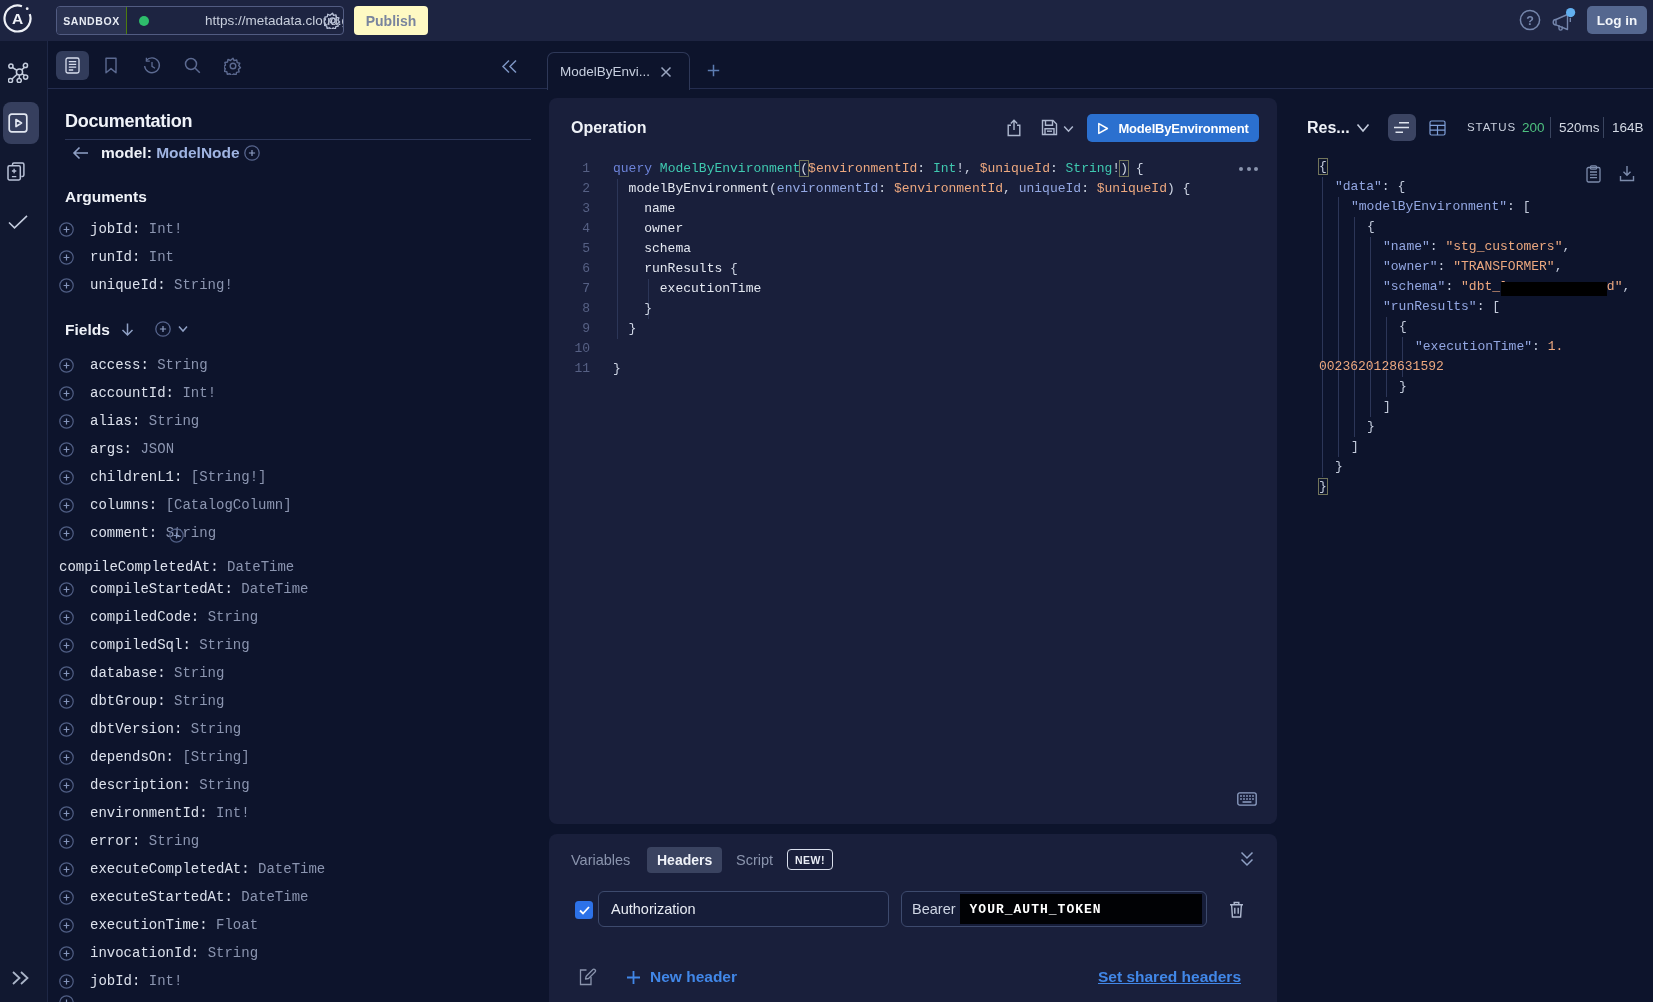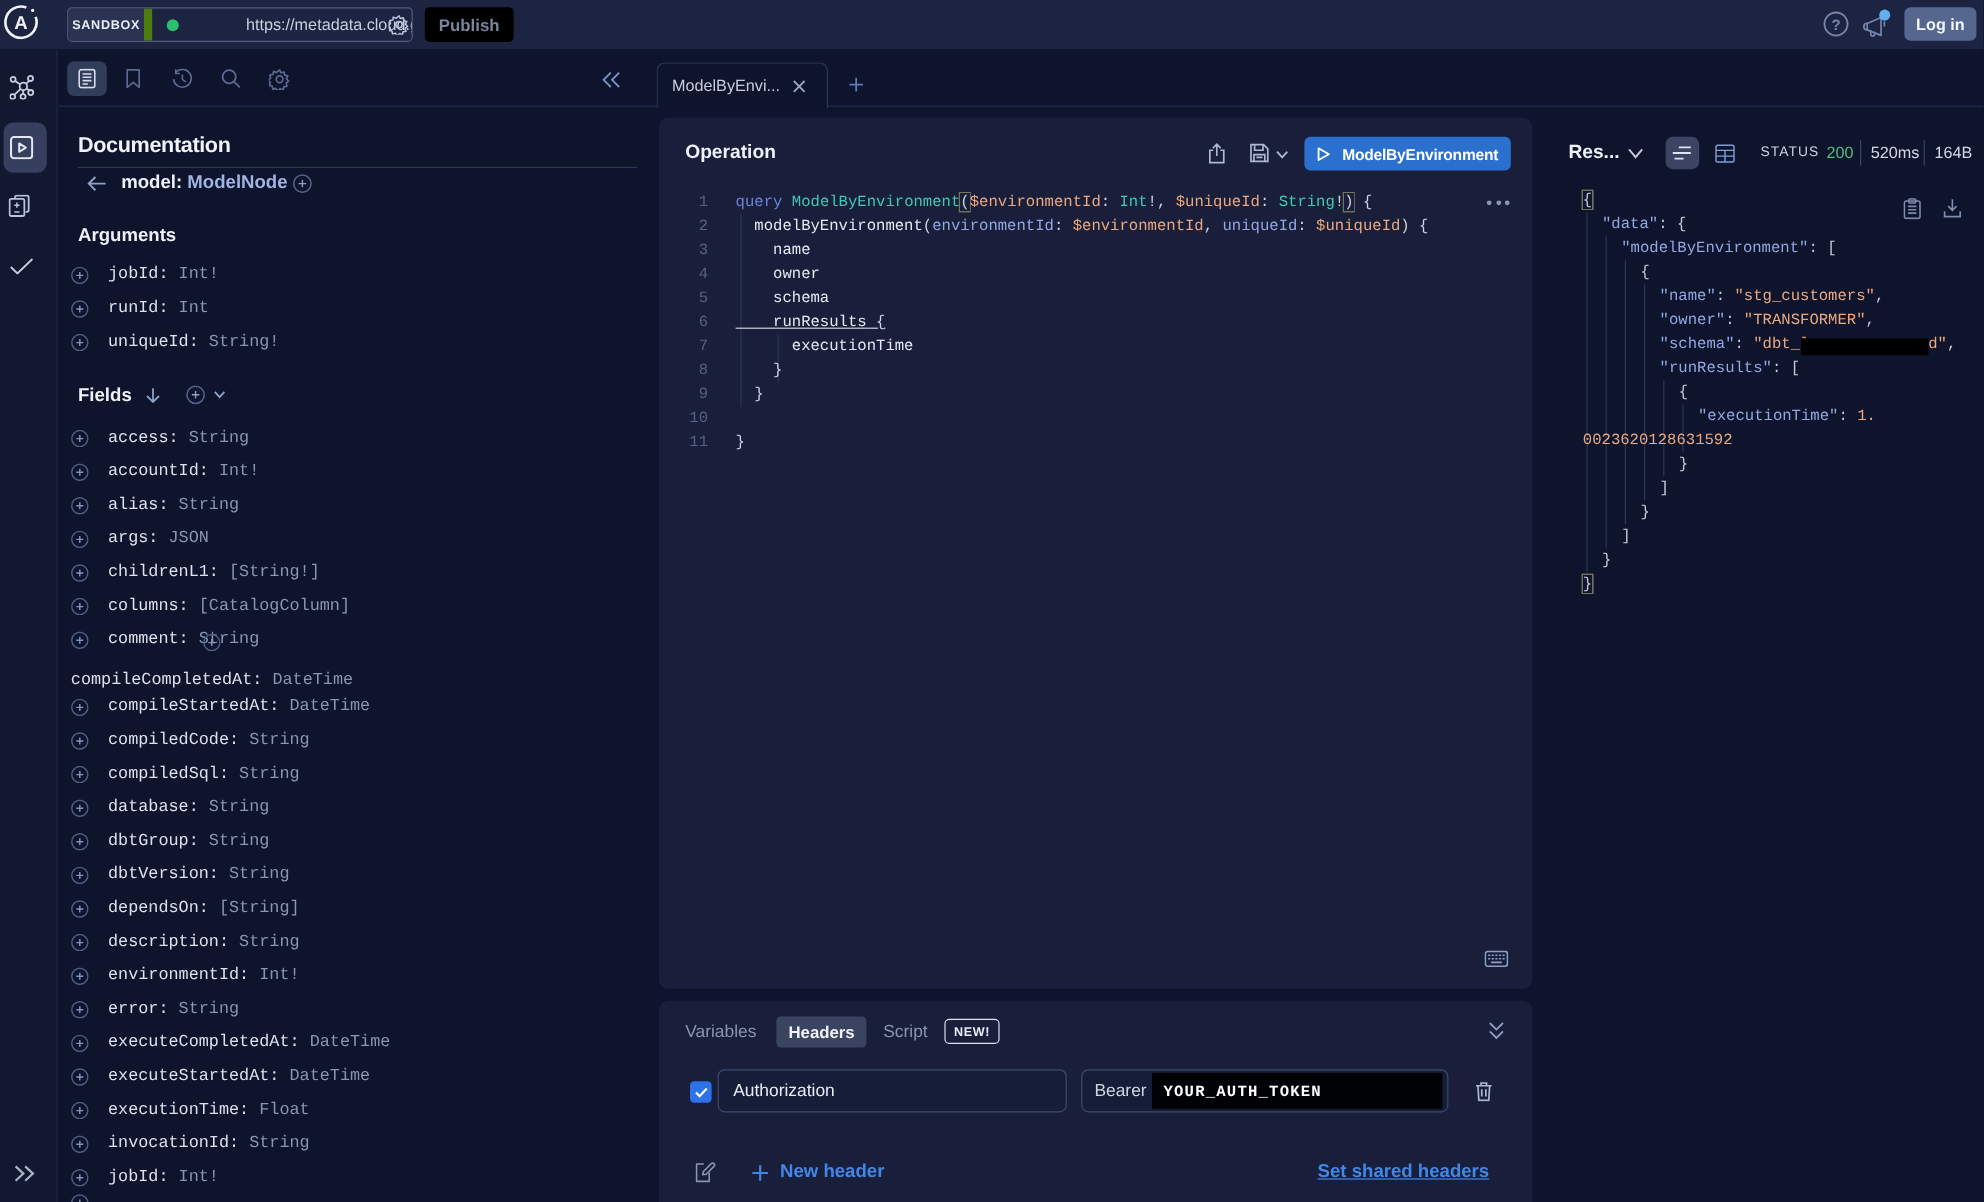--- a/index.html
+++ b/index.html
@@ -29,33 +29,33 @@
 <body>
 <div class="ab" style="left:0;top:0;width:1653px;height:41px;background:#1d2441;"></div>
 
 <svg class="ab" style="left:3px;top:4px;" width="29" height="29" viewBox="0 0 29 29">
   <path d="M 26.72 10.05 A 13 13 0 1 1 18.95 2.28" fill="none" stroke="#eef1f7" stroke-width="2.2"></path>
   <circle cx="24.2" cy="4.7" r="1.4" fill="#eef1f7"></circle>
   <text x="14.5" y="20" font-size="15.5" font-weight="bold" fill="#eef1f7" text-anchor="middle" font-family="Liberation Sans,sans-serif">A</text>
 </svg>
 
 <div class="ab" style="left:56px;top:6px;width:288px;height:29px;border:1px solid #525c82;border-radius:4px;display:flex;">
-  <div style="width:70px;flex:none;background:#2b3352;border-right:7px solid #4d7c0f;border-radius:3px 0 0 3px;display:flex;align-items:center;justify-content:center;">
+  <div style="width:70px;flex:none;background:#2b3352;border-right:1px solid #4d7c0f;border-radius:3px 0 0 3px;display:flex;align-items:center;justify-content:center;">
     <span style="font-size:10.5px;font-weight:bold;letter-spacing:0.6px;color:#e8ecf4;">SANDBOX</span>
   </div>
   <div style="display:flex;align-items:center;padding:0 0 0 12px;flex:1;overflow:hidden;border-radius:0 4px 4px 0;gap:48px;">
     <span style="width:10px;height:10px;border-radius:50%;background:#2ebd6b;flex:none;"></span>
     <span style="font-size:13.5px;color:#c8cfdd;margin-left:8px;white-space:nowrap;width:162px;overflow:hidden;flex:none;">https://metadata.cloud.get</span>
   </div>
 </div>
 <svg class="ab" style="left:324px;top:12px;" width="17" height="17" viewBox="0 0 18 18" fill="none" stroke="#b9c2d8" stroke-width="1.4">
   <circle cx="9" cy="9" r="2.8"></circle>
   <path d="M9 1.2 l1.1 2.4 2.6-.6.5 2.6 2.6.6-1.1 2.4 1.8 2-2 1.7.6 2.6-2.6.5-.5 2.6-2.4-1.1-2 1.8-1.7-2-2.6.6-.5-2.6-2.6-.5 1.1-2.4-1.8-2 2-1.7-.6-2.6 2.6-.5.5-2.6 2.4 1.1z" stroke-linejoin="round"></path>
 </svg>
-<div class="ab" style="left:354px;top:6px;width:74px;height:29px;background:#000000;border-radius:4px;display:flex;align-items:center;justify-content:center;">
+<div class="ab" style="left:354px;top:6px;width:74px;height:29px;background:#fef9c3;border-radius:4px;display:flex;align-items:center;justify-content:center;">
   <span style="font-size:14px;font-weight:bold;color:#79849e;">Publish</span>
 </div>
 
 <svg class="ab" style="left:1519px;top:9px;" width="22" height="22" viewBox="0 0 22 22" fill="none">
   <circle cx="11" cy="11" r="9.6" stroke="#7586ac" stroke-width="1.5"></circle>
   <text x="11" y="15.6" font-size="12.5" font-weight="bold" fill="#7586ac" text-anchor="middle" font-family="Liberation Sans,sans-serif">?</text>
 </svg>
 <svg class="ab" style="left:1552px;top:7px;" width="28" height="28" viewBox="0 0 28 28" fill="none">
   <path d="M4 12.5c-1.8 0-2.8 1.2-2.8 2.7s1 2.7 2.8 2.7" stroke="#7586ac" stroke-width="1.4"></path>
   <path d="M4 12.5 L15.5 7.5 L15.5 22.5 L4 17.9 Z" stroke="#7586ac" stroke-width="1.4" stroke-linejoin="round"></path>
@@ -377,21 +377,21 @@
 <div class="ab mono" style="left:549px;top:159px;width:41px;text-align:right;font-size:13px;line-height:20px;color:#566084;">1<br>2<br>3<br>4<br>5<br>6<br>7<br>8<br>9<br>10<br>11</div>
 
 <div class="gl" style="left:617px;top:179px;height:160px;"></div>
 <div class="gl" style="left:648px;top:279px;height:40px;"></div>
 
 <div class="cl" style="top:159px;"><span class="kw">query</span> <span class="op-name">ModelByEnvironment</span><span class="bm">(</span><span class="vr">$environmentId</span>: <span class="ty">Int</span>!, <span class="vr">$uniqueId</span>: <span class="ty">String</span>!<span class="bm">)</span> {</div>
 <div class="cl" style="top:179px;">  <span class="pl">modelByEnvironment</span>(<span class="fa">environmentId</span>: <span class="vr">$environmentId</span>, <span class="fa">uniqueId</span>: <span class="vr">$uniqueId</span>) {</div>
 <div class="cl" style="top:199px;">    <span class="pl">name</span></div>
 <div class="cl" style="top:219px;">    <span class="pl">owner</span></div>
 <div class="cl" style="top:239px;">    <span class="pl">schema</span></div>
-<div class="cl" style="top:259px;text-decoration:underline;">    <span class="pl">runResults</span> {</div>
+<div class="cl" style="top:259px;">    <span class="pl">runResults</span> {</div>
 <div class="cl" style="top:279px;">      <span class="pl">executionTime</span></div>
 <div class="cl" style="top:299px;">    }</div>
 <div class="cl" style="top:319px;">  }</div>
 <div class="cl" style="top:359px;">}</div>
 
 <svg class="ab" style="left:1237px;top:792px;" width="20" height="14" viewBox="0 0 20 14" fill="none" stroke="#8fa0c5" stroke-width="1.3">
   <rect x="0.8" y="0.8" width="18.4" height="12.4" rx="2"></rect>
   <path d="M3.6 4h.8M6.6 4h.8M9.6 4h.8M12.6 4h.8M15.6 4h.8M3.6 7h.8M6.6 7h.8M9.6 7h.8M12.6 7h.8M15.6 7h.8M6 10h8" stroke-linecap="round"></path>
 </svg>
 <div class="ab" style="left:549px;top:834px;width:728px;height:200px;background:#191f3b;border-radius:8px;"></div>

